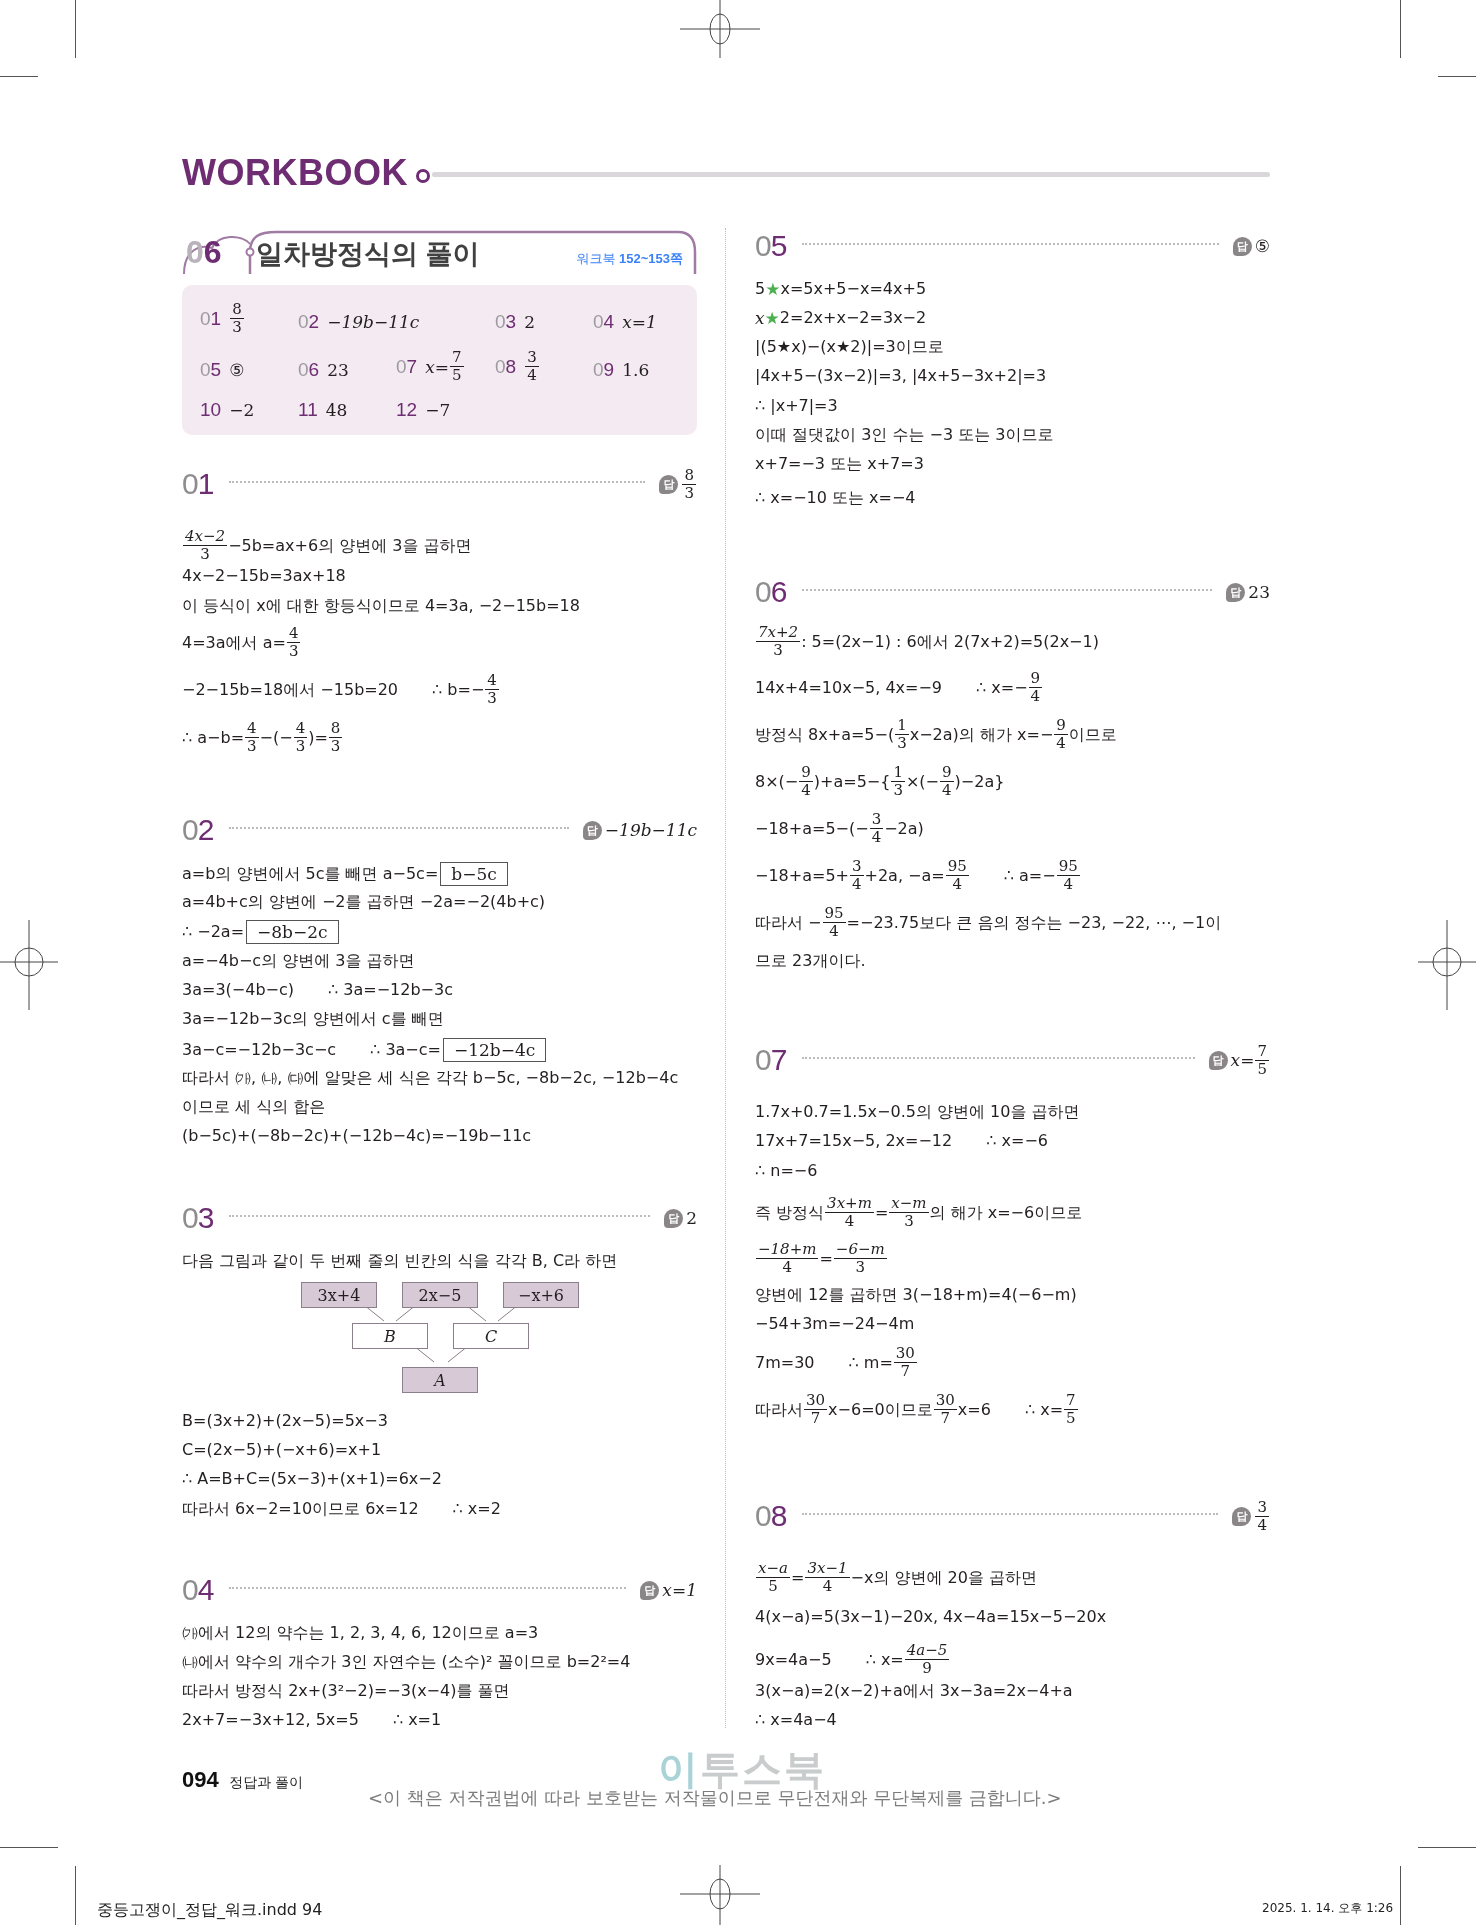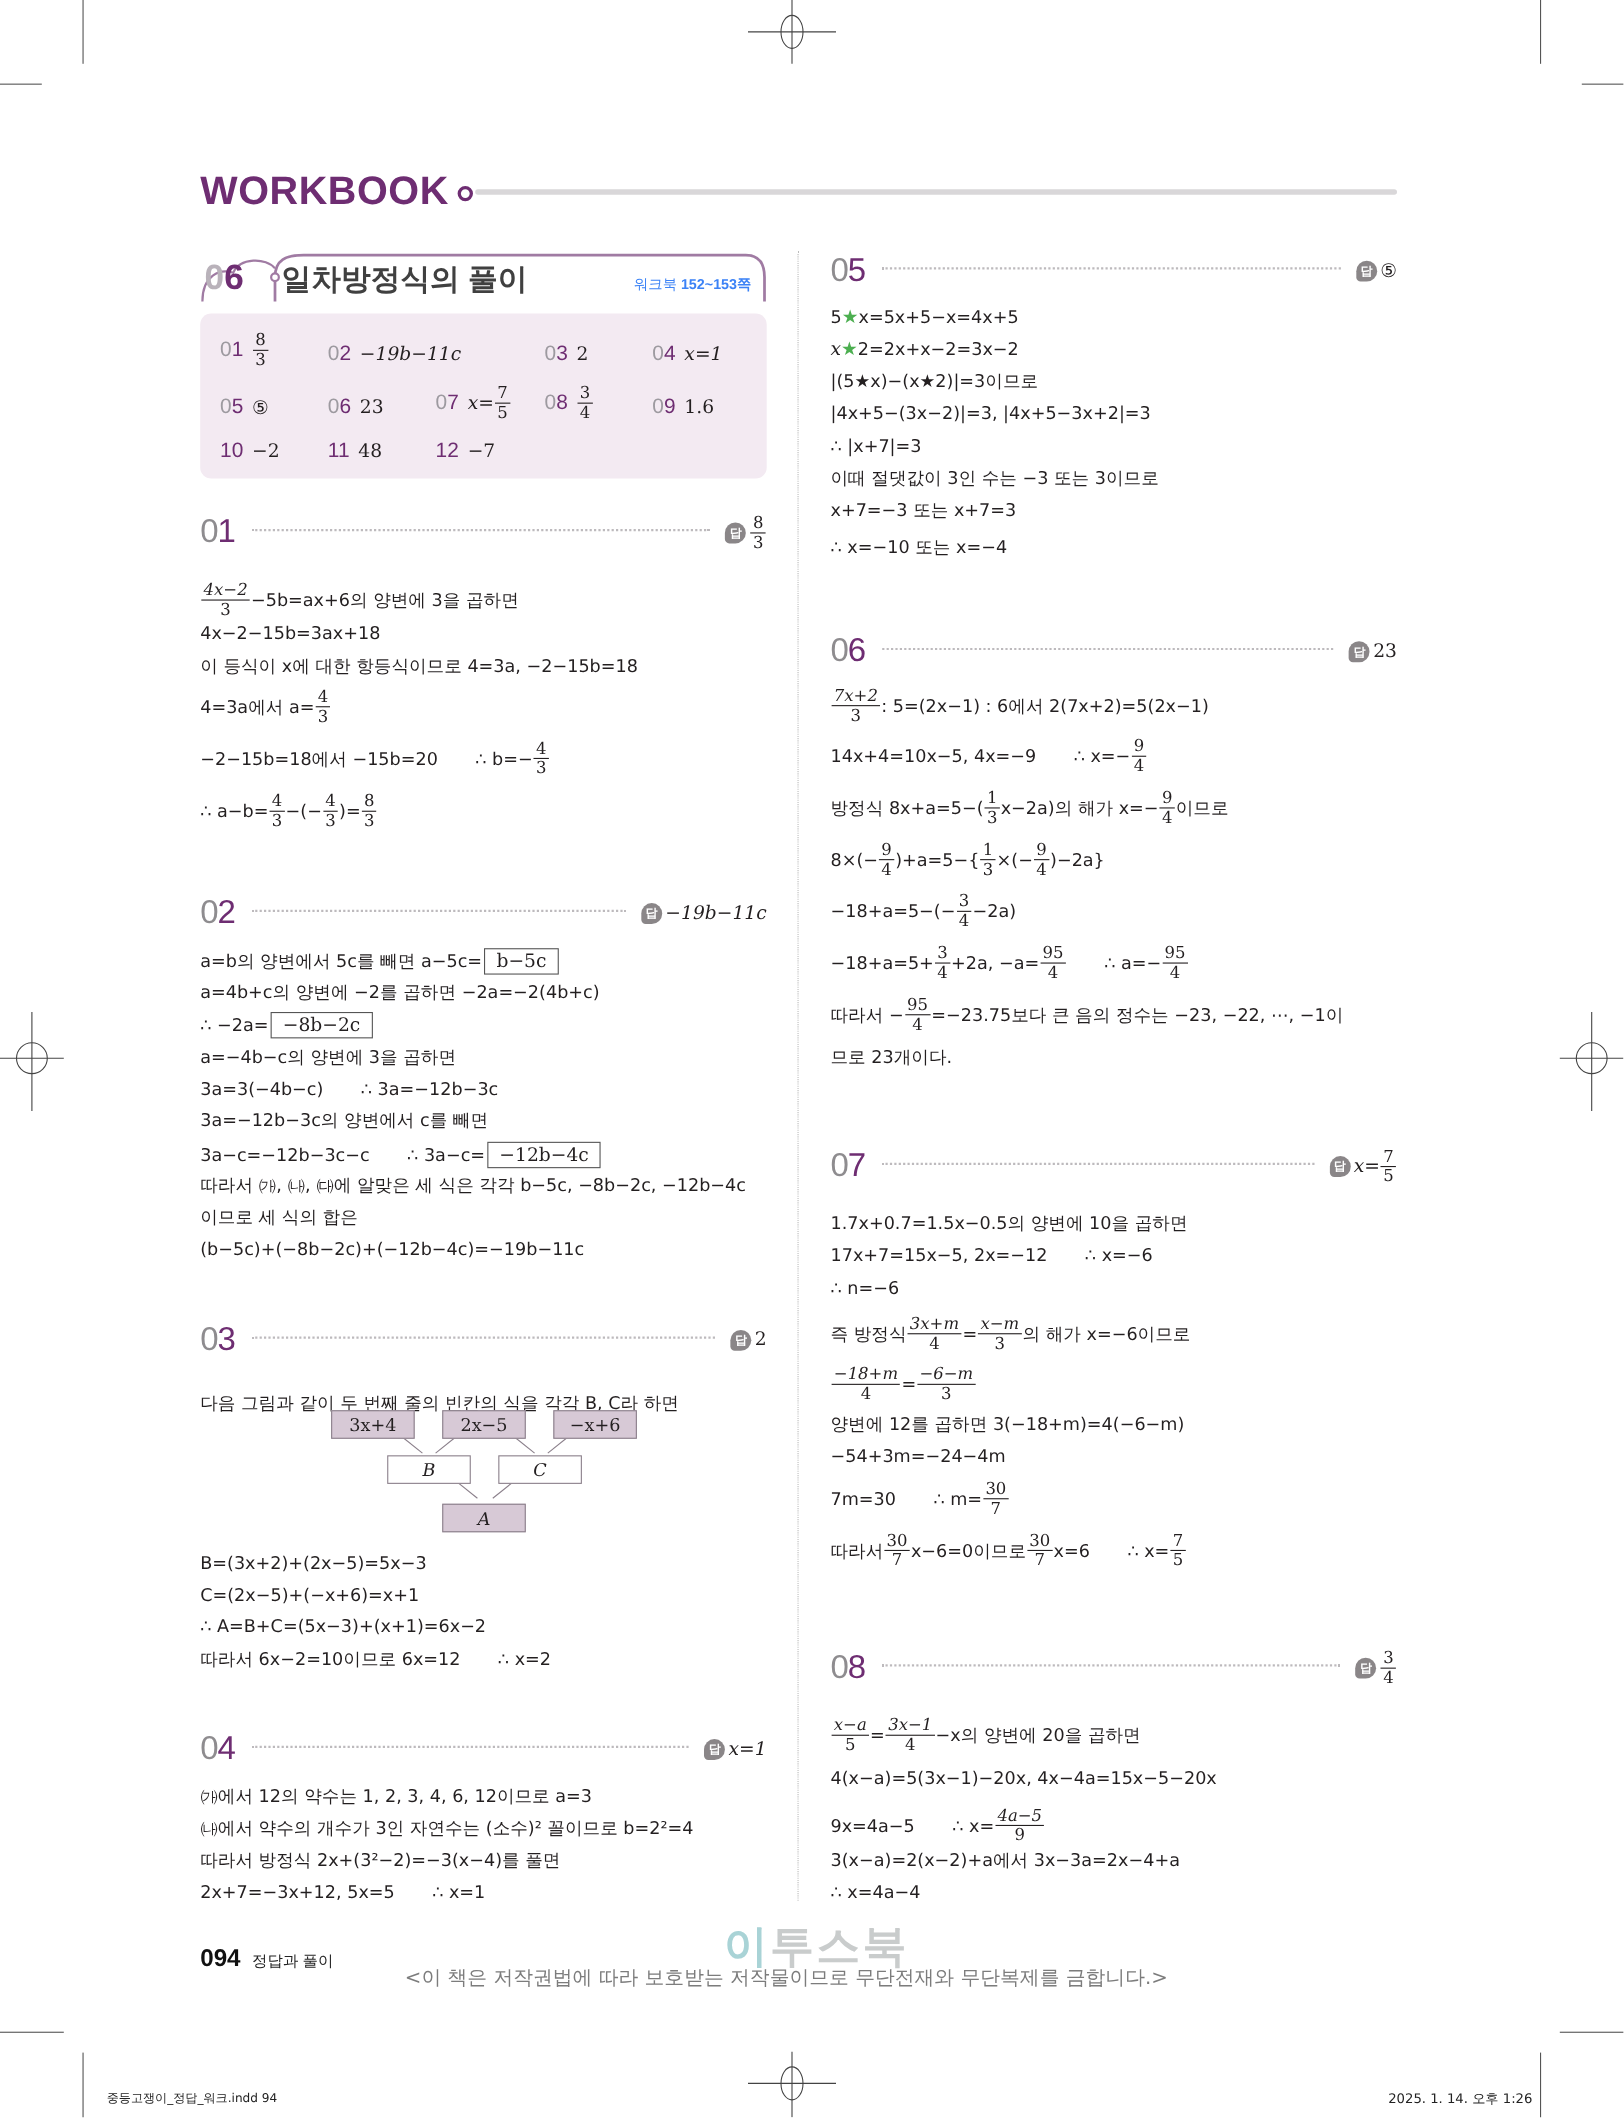--- a/index.html
+++ b/index.html
@@ -56,21 +56,21 @@
   .dg-box.plain { background:#fff; }
 
   .col-divider { position:absolute; left:725px; top:228px; width:0; height:1500px; border-left:1px dotted #bbb; }
 
   .footer-page { position:absolute; left:182px; top:1767px; font-family:"Liberation Sans", sans-serif; }
   .footer-page .pn { font-weight:700; font-size:22px; color:#111; }
   .footer-page .pl { font-size:14px; color:#222; margin-left:6px; }
   .watermark { position:absolute; left:658px; top:1742px; font-family:"DejaVu Sans", sans-serif; font-size:40px; font-weight:700; color:#c9cccc; letter-spacing:2px; }
   .watermark .t { color:#a9d3d6; }
   .copyright { position:absolute; left:368px; top:1786px; font-family:"DejaVu Sans", sans-serif; font-size:18px; color:#7c7c7c; }
-  .slug-left { position:absolute; left:97px; top:1900px; font-family:"DejaVu Sans", sans-serif; font-size:11px; color:#222; }
+  .slug-left { position:absolute; left:97px; top:1900px; font-family:"DejaVu Sans", sans-serif; font-size:16px; color:#222; }
   .slug-right { position:absolute; left:1262px; top:1900px; font-family:"DejaVu Sans", sans-serif; font-size:12px; color:#222; }
 </style>
 </head>
 <body>
 
 <div class="crop" style="left:75px;top:0;width:1px;height:58px;"></div>
 <div class="crop" style="left:0;top:76px;width:38px;height:1px;"></div>
 <div class="crop" style="left:1400px;top:0;width:1px;height:58px;"></div>
 <div class="crop" style="left:1438px;top:76px;width:38px;height:1px;"></div>
 <div class="crop" style="left:75px;top:1866px;width:1px;height:59px;"></div>
@@ -287,21 +287,21 @@
   </div>
 
 <div class="prob-head" style="left:182px;top:1200px;width:515px;">
   <span class="prob-num"><span class="g">0</span><span class="p">3</span></span>
   <span class="prob-dots"></span>
   <span class="prob-ans">
     <span class="dap-icon">답</span>
     <span>2</span>
   </span>
 </div>
-<div class="line" style="left:182px;top:1250px;margin-top:15px;">
+<div class="line" style="left:182px;top:1250px;">
     <span class="k">다음 그림과 같이 두 번째 줄의 빈칸의 식을 각각 B, C라 하면</span>
   </div>
 
 <div>
   <svg class="abs" style="left:290px;top:1280px;" width="300" height="110" viewBox="0 0 300 110">
     <line x1="74" y1="25" x2="94" y2="41" stroke="#8a7f8a"></line>
     <line x1="126" y1="25" x2="106" y2="41" stroke="#8a7f8a"></line>
     <line x1="176" y1="25" x2="196" y2="41" stroke="#8a7f8a"></line>
     <line x1="228" y1="25" x2="208" y2="41" stroke="#8a7f8a"></line>
     <line x1="124" y1="66" x2="144" y2="82" stroke="#8a7f8a"></line>

